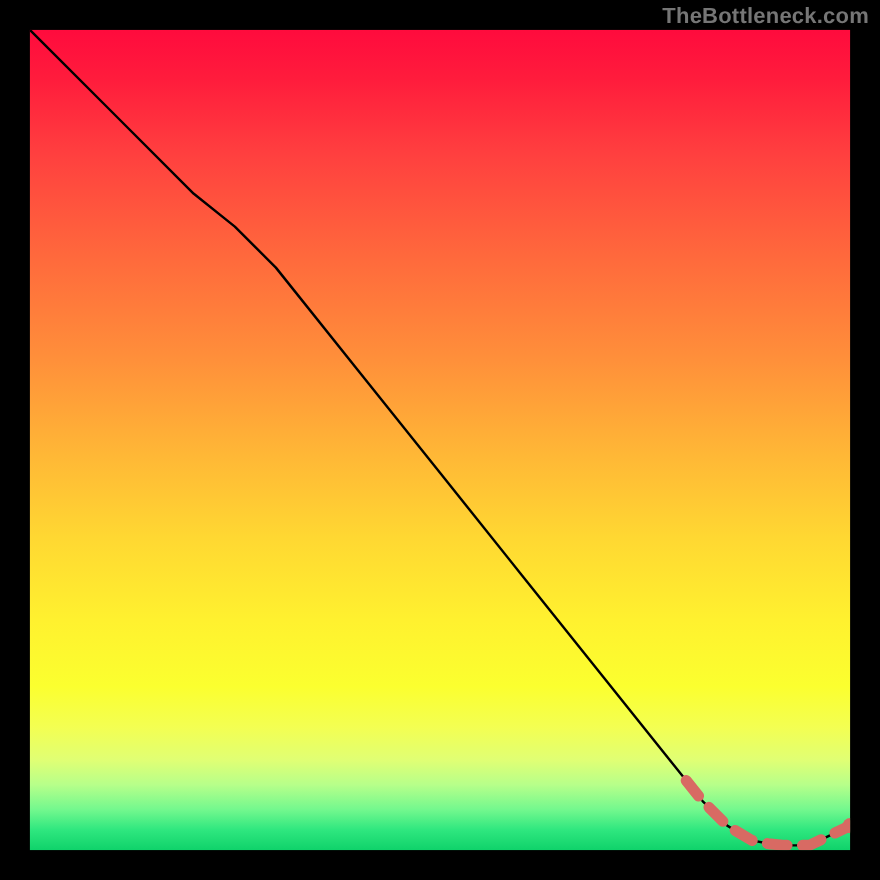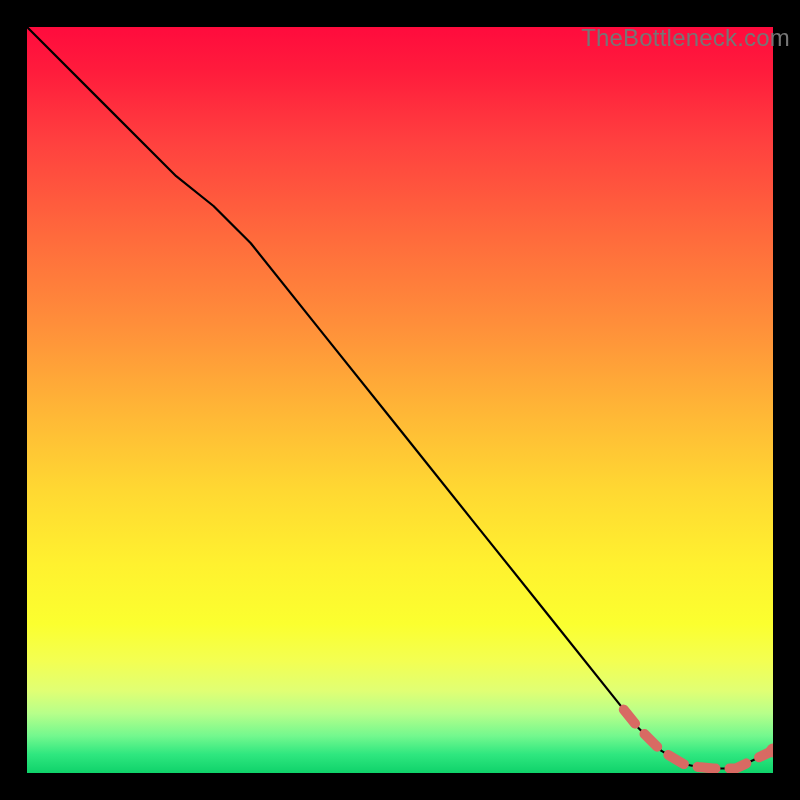--- a/index.html
+++ b/index.html
@@ -15,25 +15,24 @@
     position: relative;
     width: 800px;
     height: 800px;
     background: #000;
   }
   .watermark {
     position: absolute;
     top: 4px;
     right: 10px;
     color: #767676;
-    font-size: 24px;
-    font-weight: 400;
+    font-size: 20px;
+    font-weight: 700;
     letter-spacing: 0.2px;
     z-index: 30;
-    margin-top: 20px;
   }
   .plot {
     position: absolute;
     left: 27px;
     top: 27px;
     width: 746px;
     height: 746px;
     overflow: hidden;
   }
   .gradient {

